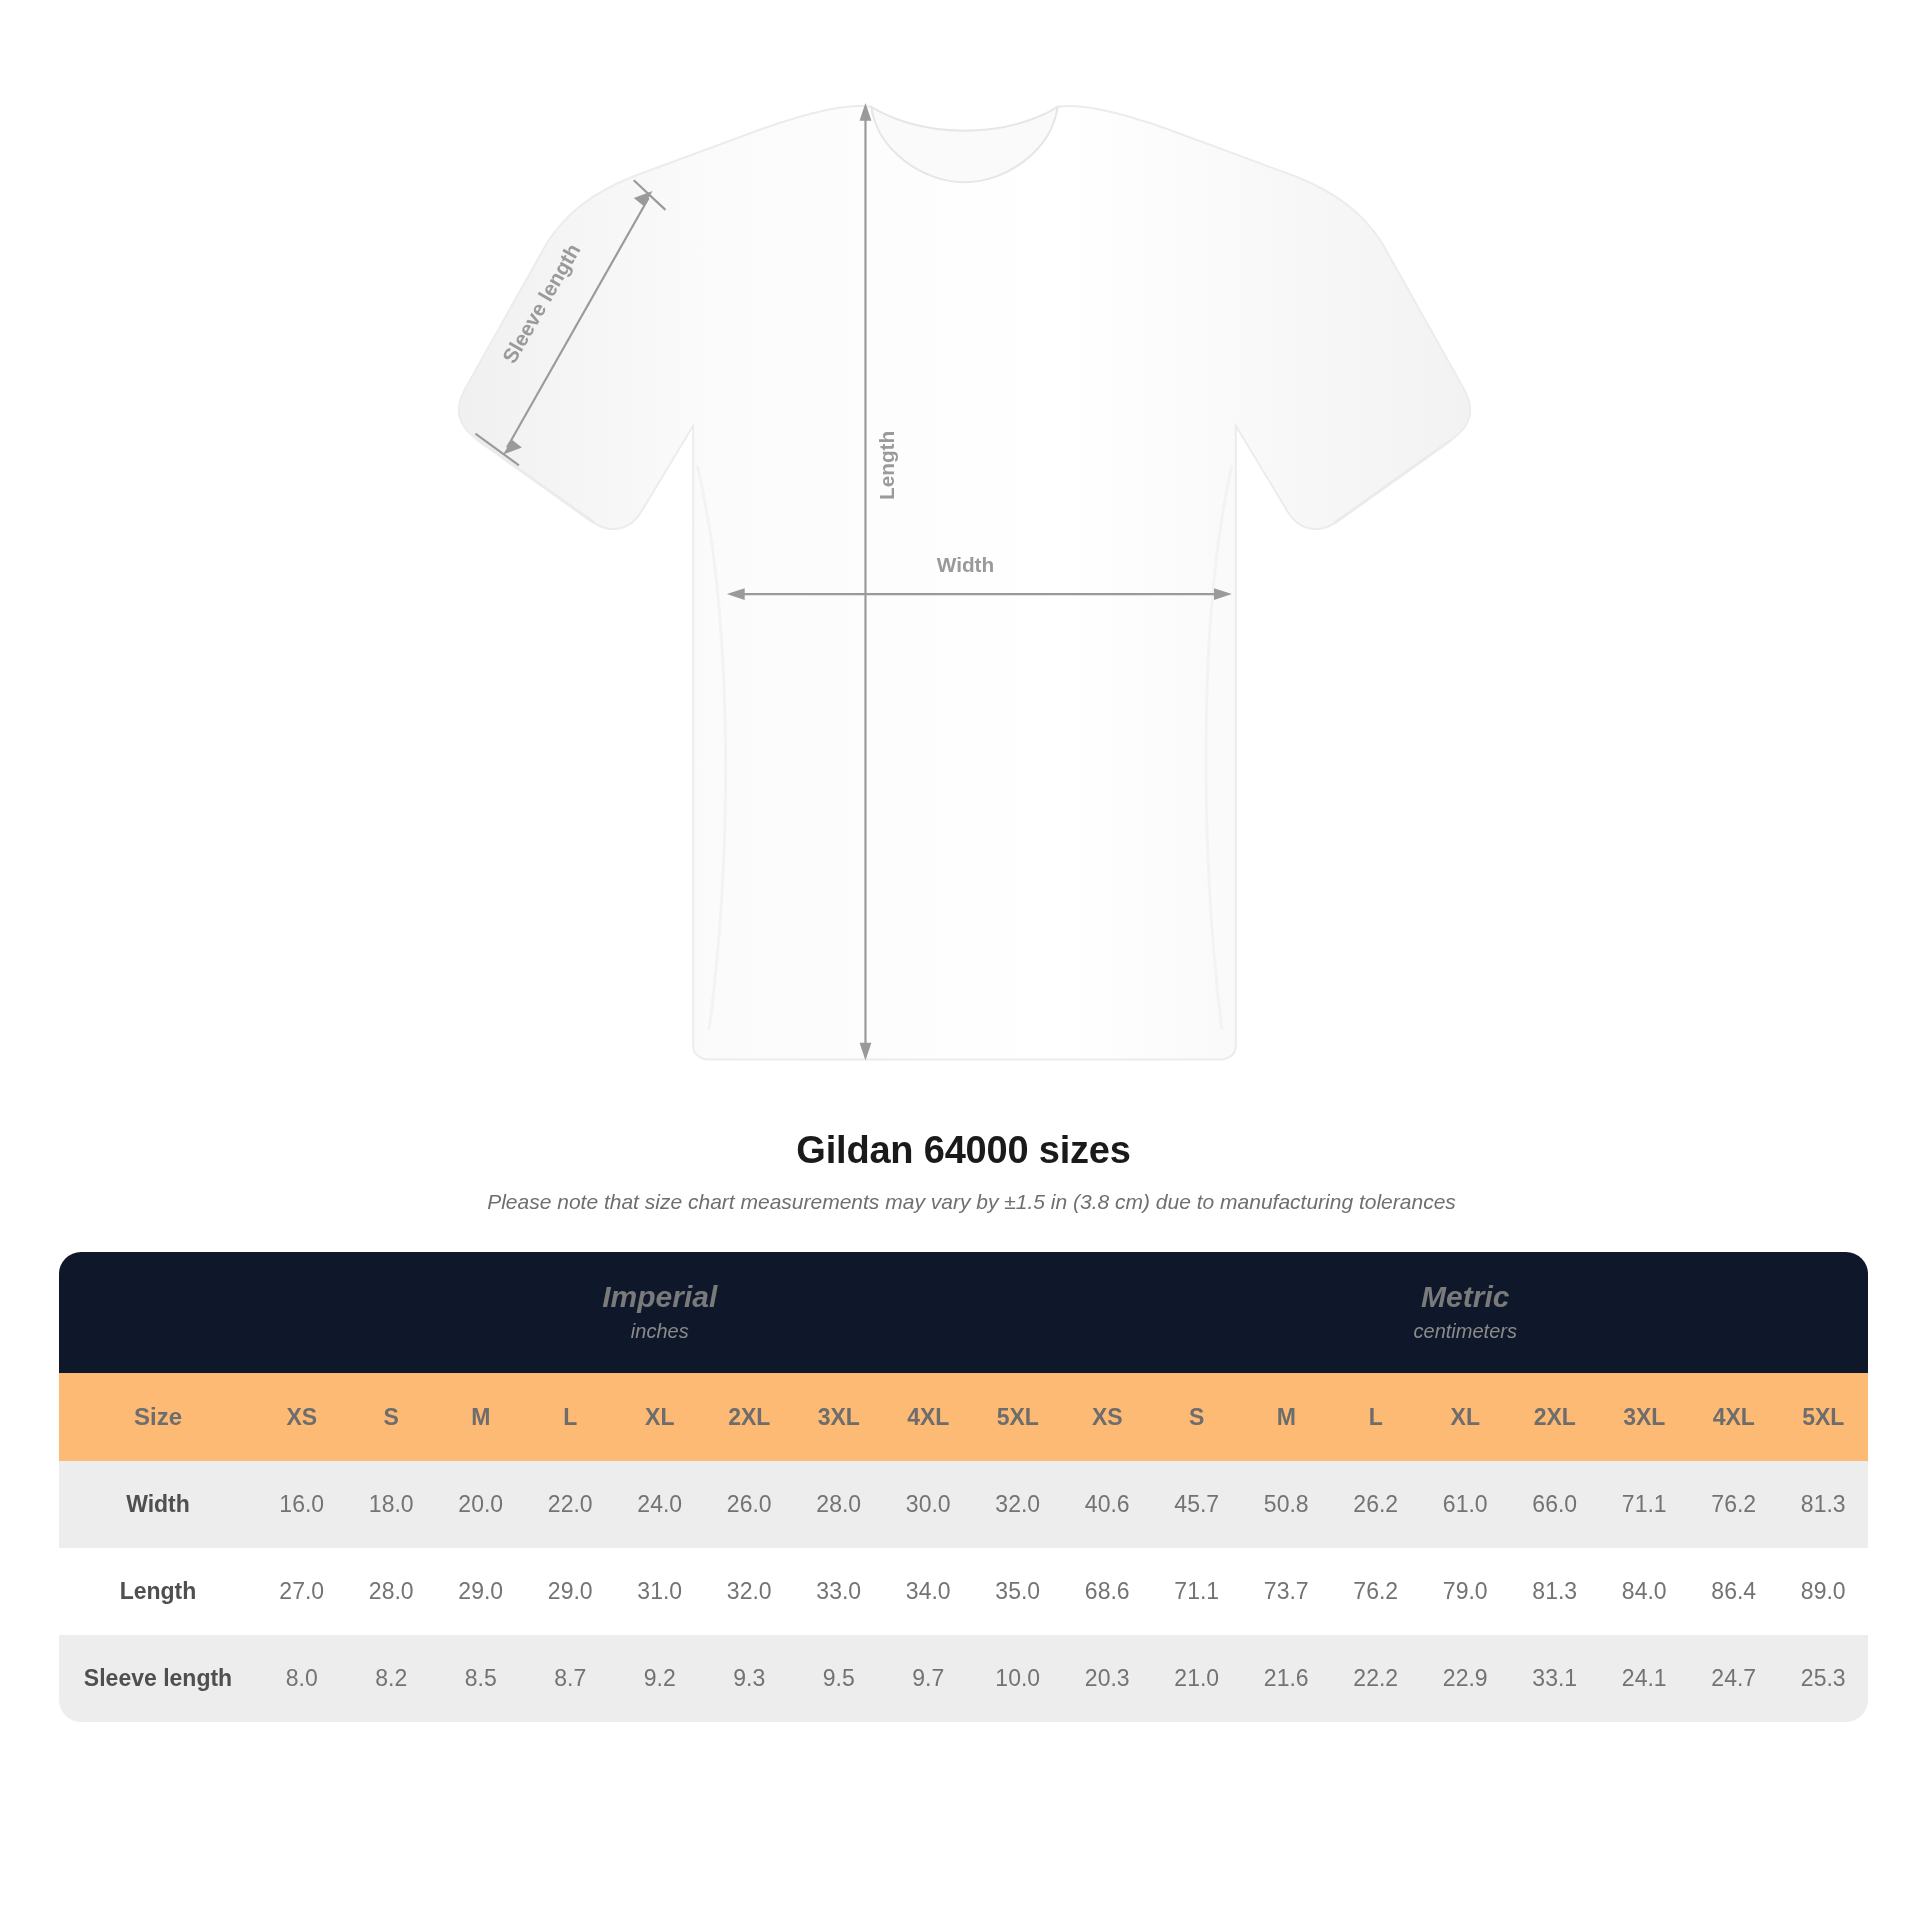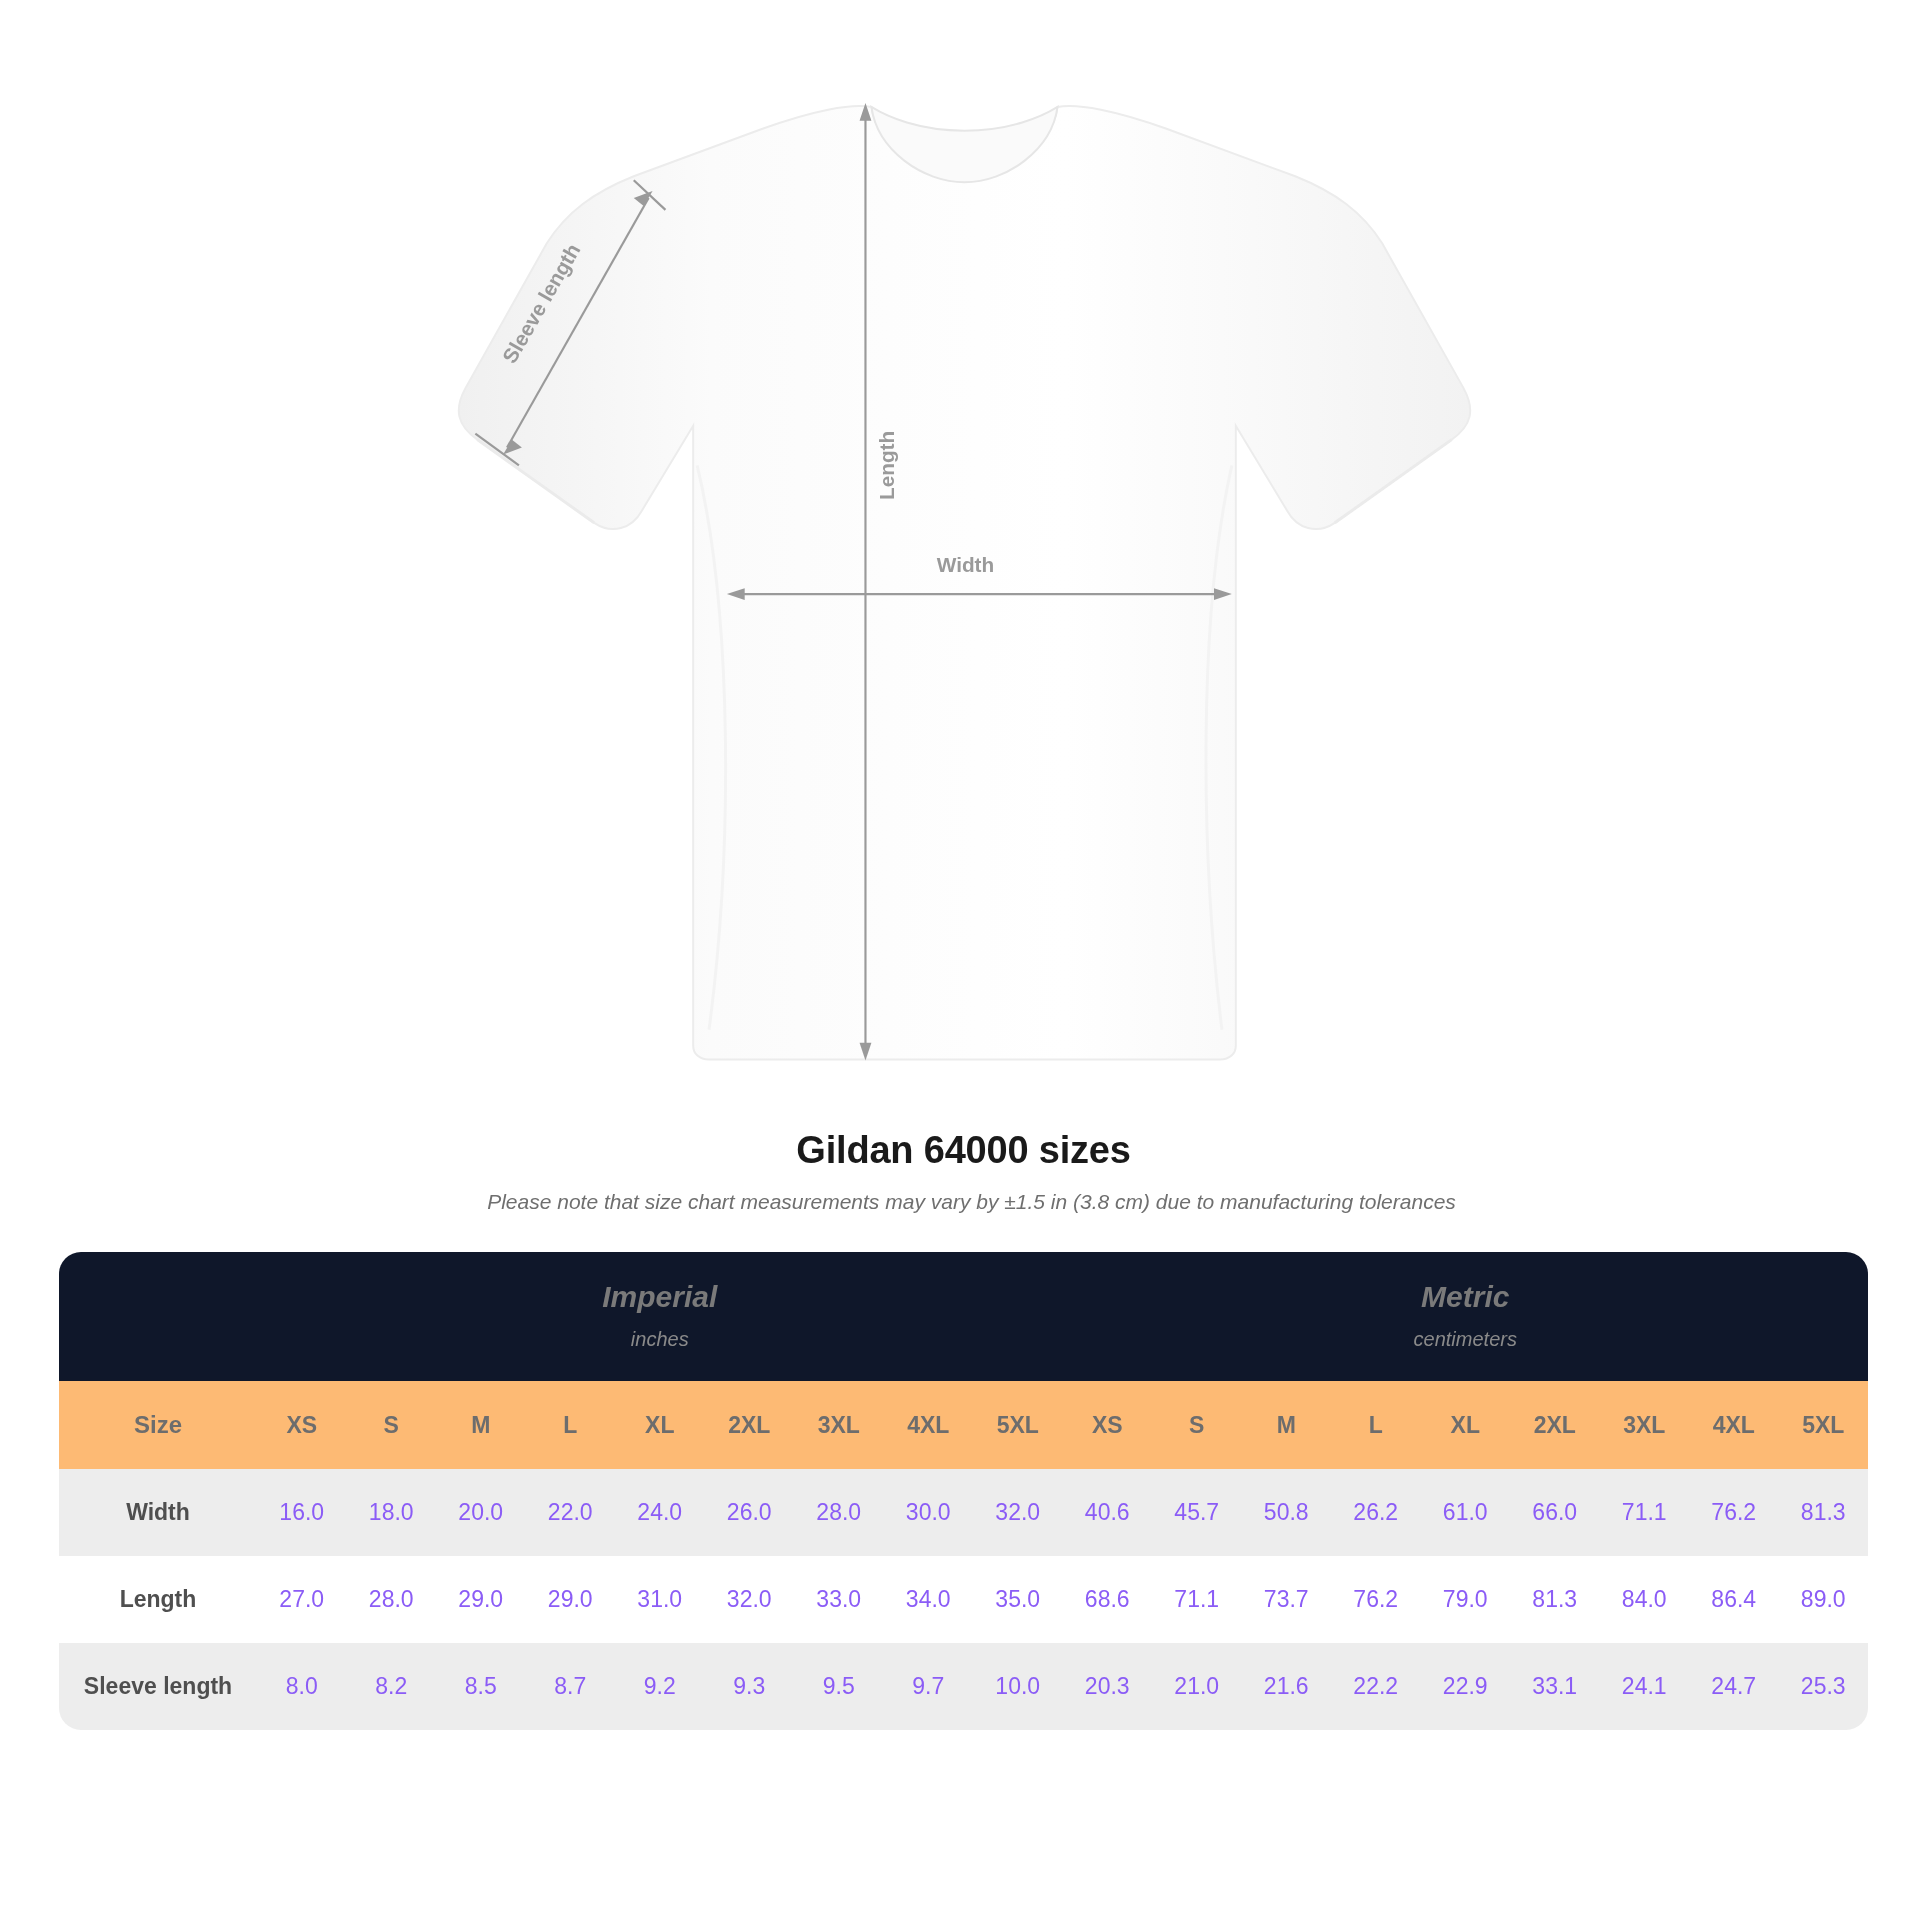--- a/index.html
+++ b/index.html
@@ -83,36 +83,36 @@
   .unit-name {
     font-size: 30px;
     font-style: italic;
     font-weight: bold;
     color: #7a7a7a;
   }
   .unit-sub {
     font-size: 20px;
     font-style: italic;
     color: #8a8a8a;
-    margin-top: 14px;
+    margin-top: 6px;
   }
   .hdr-row td {
     background: #fdba74;
     padding: 30px 0;
     font-size: 23px;
     font-weight: bold;
     color: #6d6d6d;
   }
   .hdr-row td.rowhead {
     font-size: 24px;
   }
   .data-row td {
     padding: 30px 0;
     font-size: 23px;
-    color: #8b5cf6;
+    color: #737373;
   }
   .data-row.shaded td {
     background: #ededed;
   }
   .data-row.plain td {
     background: #ffffff;
   }
   .rowhead {
     font-weight: bold;
     color: #5a5a5a;

